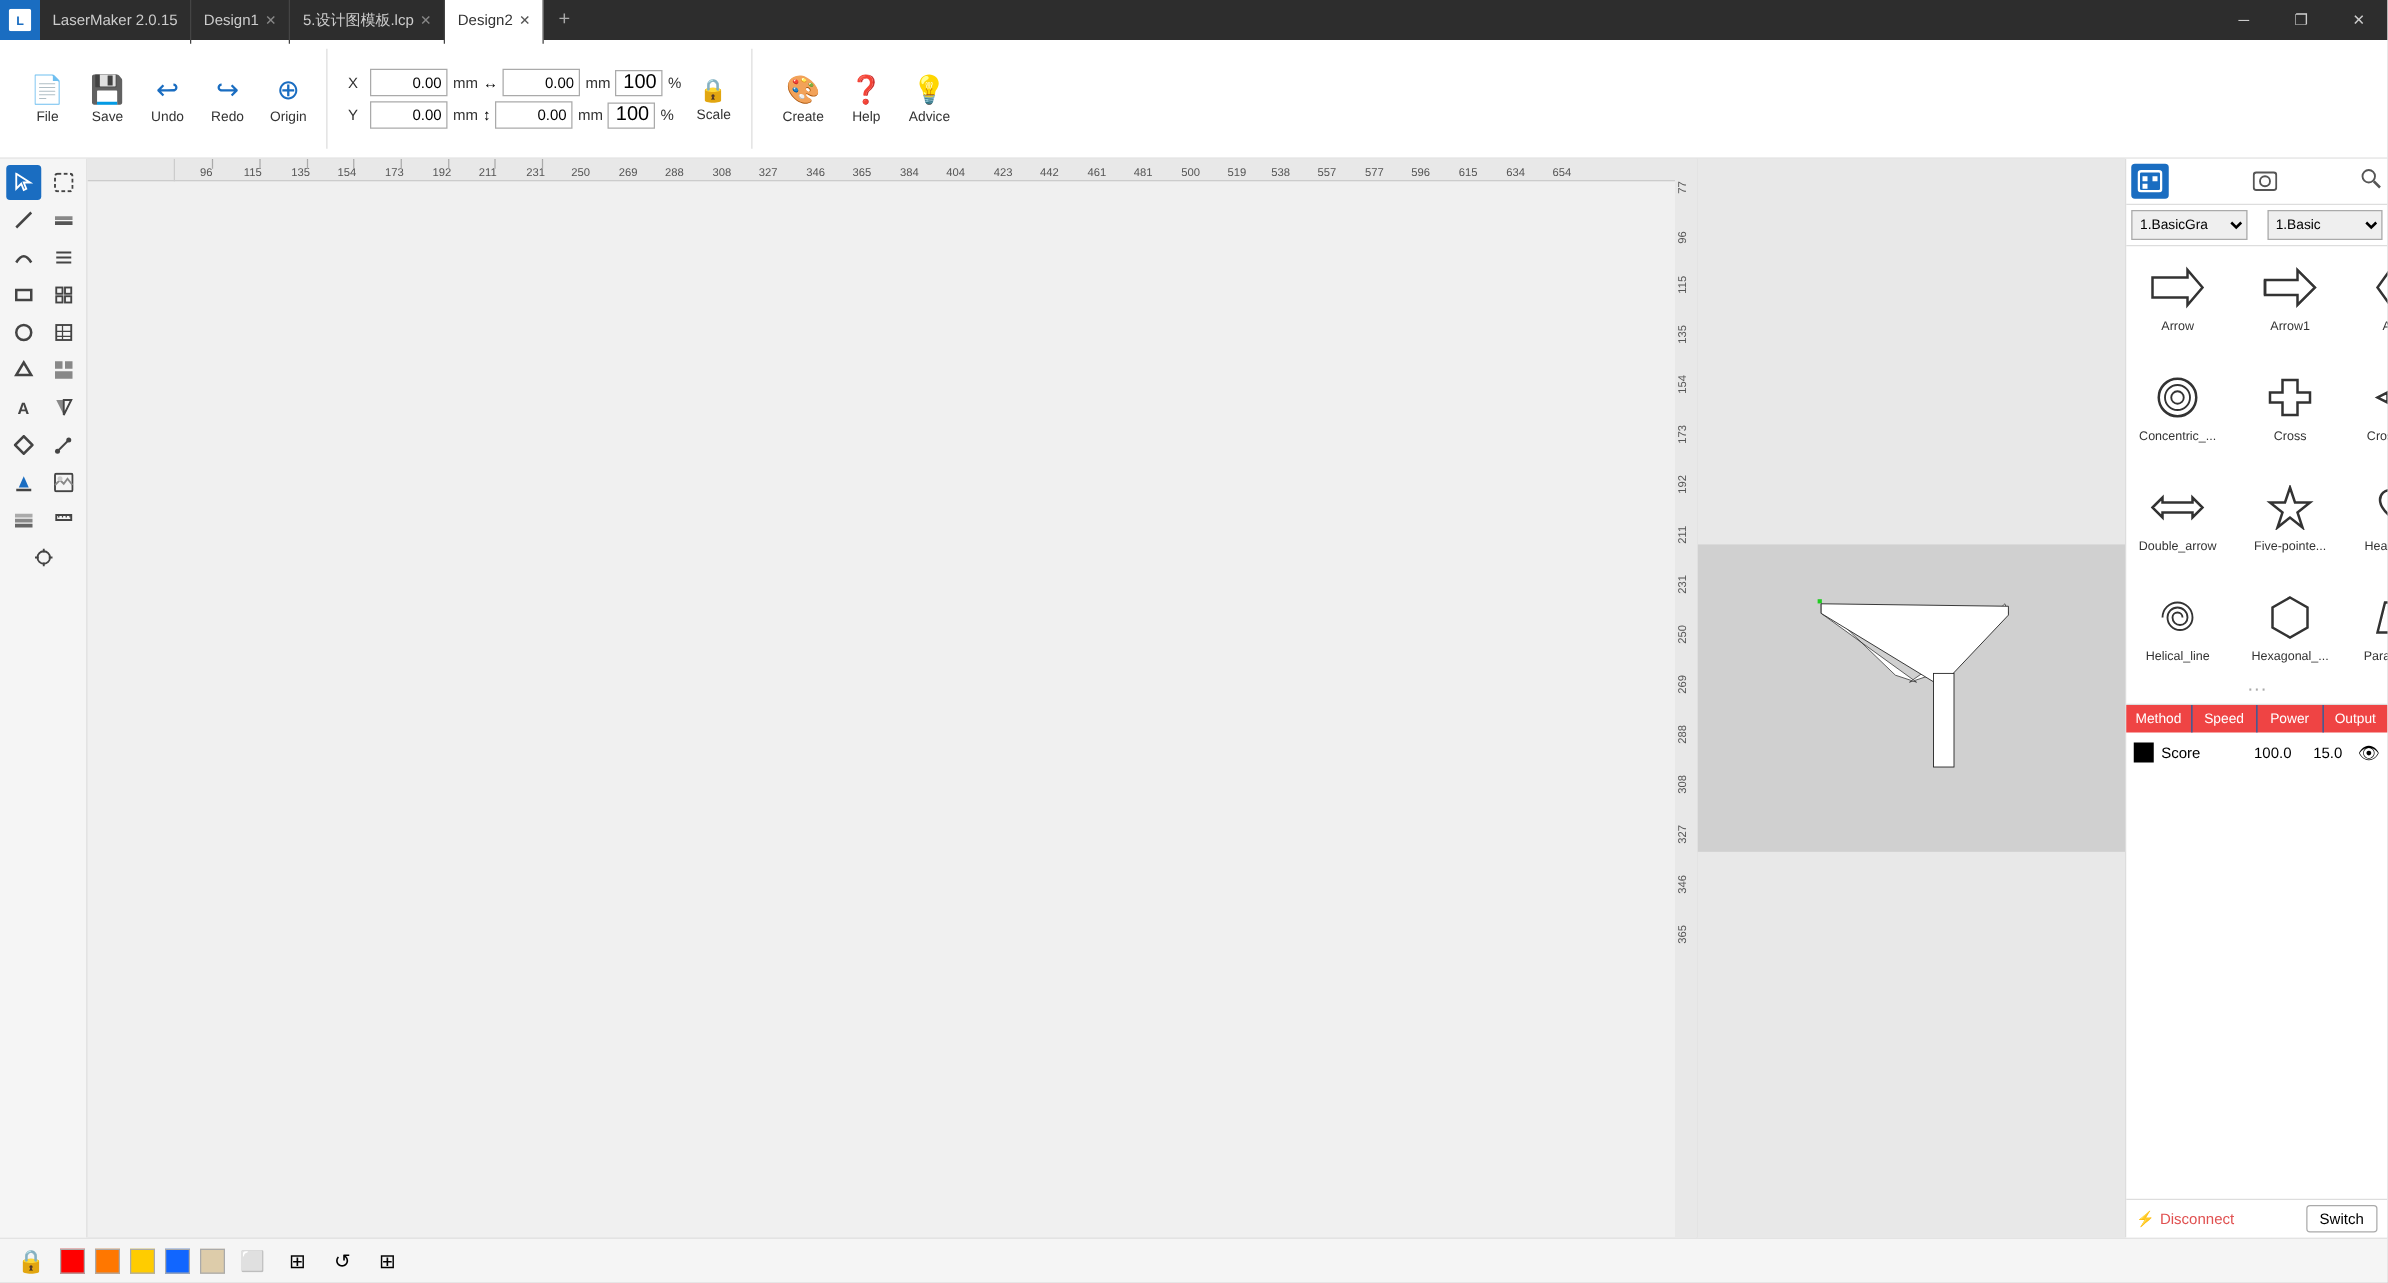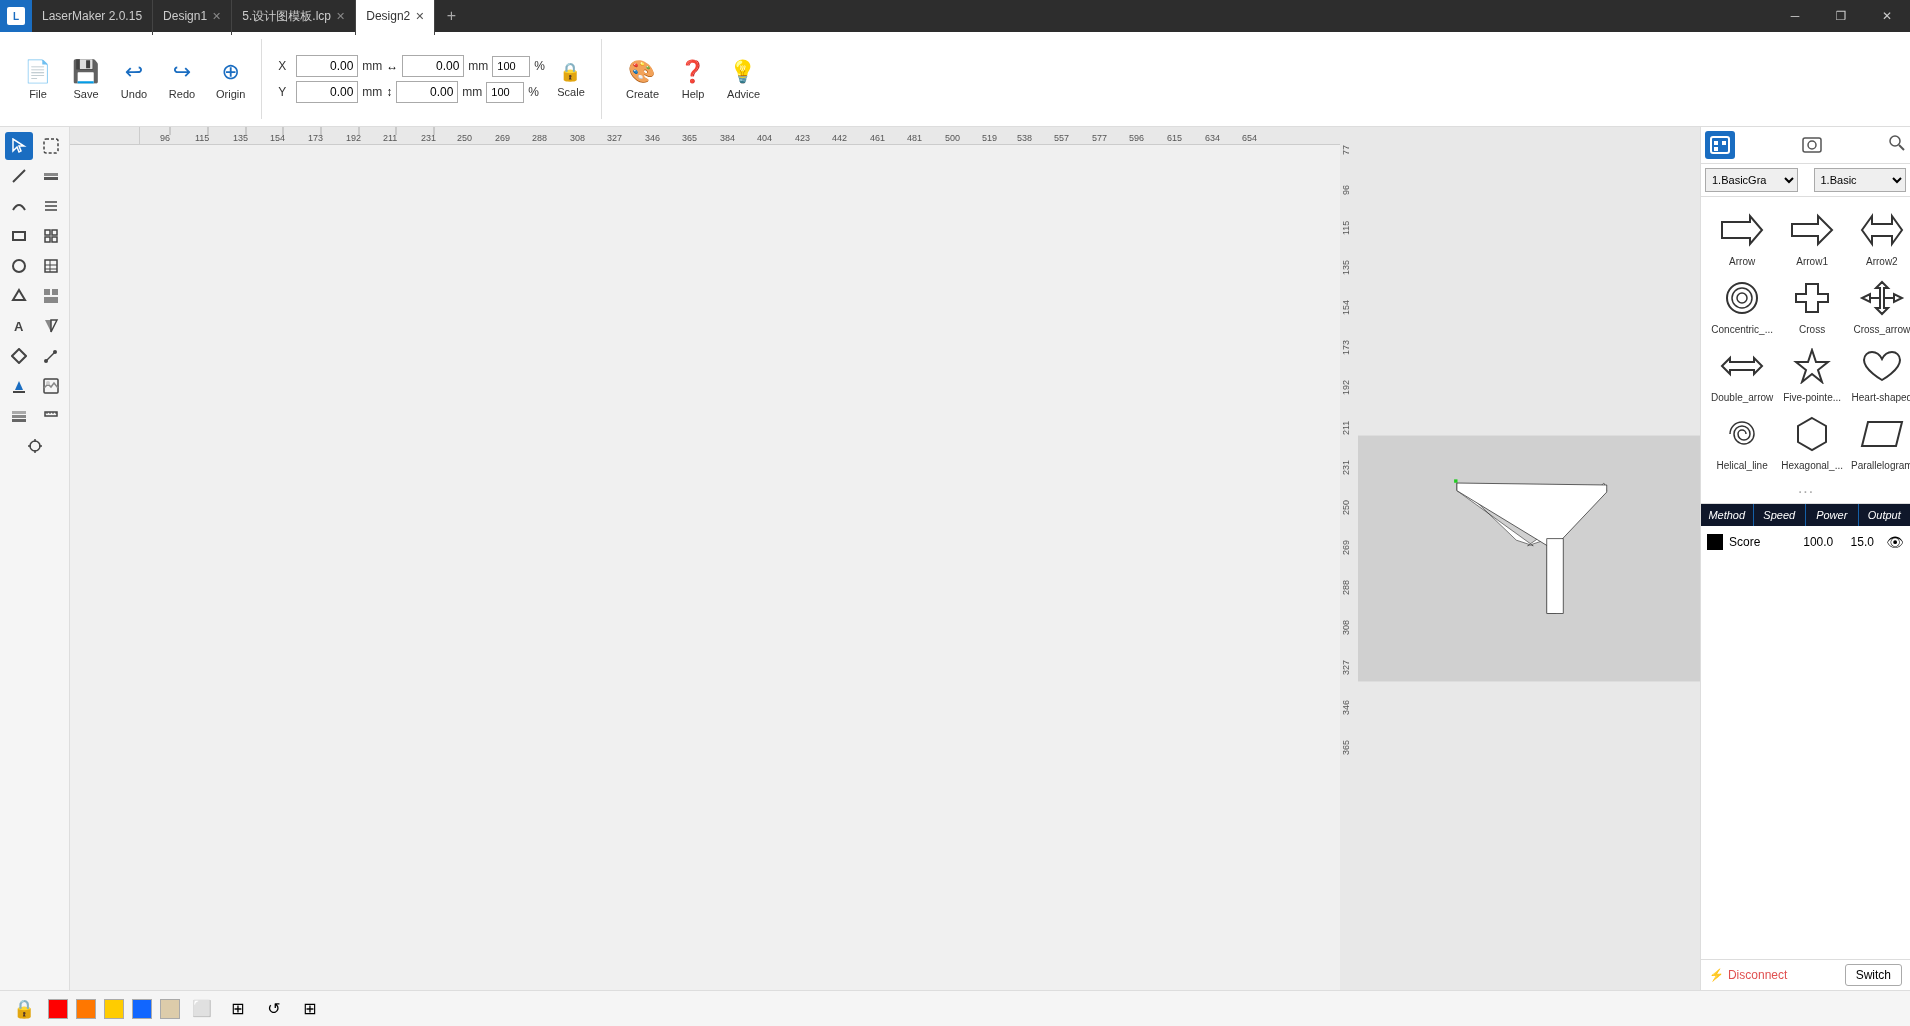--- a/index.html
+++ b/index.html
@@ -28,21 +28,21 @@
     .toolbar-group:last-of-type { border-right: none; }
     .toolbar-btn { display: flex; flex-direction: column; align-items: center; justify-content: center; gap: 3px; cursor: pointer; padding: 4px 8px; border-radius: 4px; min-width: 44px; }
     .toolbar-btn .icon { font-size: 22px; color: #1a6dc1; }
     .toolbar-btn .label { font-size: 11px; color: #333; }
 
     .coord-group { display: flex; flex-direction: column; gap: 4px; }
     .coord-row { display: flex; align-items: center; gap: 4px; }
     .coord-label { font-size: 12px; color: #333; width: 14px; }
     .coord-input { width: 62px; height: 22px; border: 1px solid #aaa; padding: 0 4px; font-size: 12px; text-align: right; }
     .coord-unit { font-size: 12px; color: #333; }
-    .pct-input { width: 38px; height: 21px; border: 1px solid #aaa; padding: 0 4px; font-size: 11px; text-align: left; }
+    .pct-input { width: 38px; height: 21px; border: 1px solid #aaa; padding: 0 4px; font-size: 16px; text-align: right; }
 
     
     #main { display: flex; height: calc(1026px - 32px - 95px - 36px); }
 
     
     #left-toolbar {
       width: 70px; background: #f5f5f5; border-right: 1px solid #ddd;
       display: flex; flex-direction: column; align-items: center; padding: 4px 0;
       overflow: hidden;
     }
@@ -64,28 +64,28 @@
     
     #right-panel { width: 210px; background: #fff; border-left: 1px solid #ddd; display: flex; flex-direction: column; }
     #shape-toolbar { display: flex; align-items: center; justify-content: space-between; padding: 4px; border-bottom: 1px solid #ddd; }
     .shape-tool-btn { width: 30px; height: 28px; display: flex; align-items: center; justify-content: center; cursor: pointer; border-radius: 3px; }
     .shape-tool-btn.active { background: #1a6dc1; color: #fff; }
     .shape-search-btn { font-size: 16px; cursor: pointer; }
 
     #shape-dropdowns { display: flex; gap: 16px; padding: 4px; border-bottom: 1px solid #ddd; }
     .shape-dropdown { flex: 1; height: 24px; border: 1px solid #aaa; font-size: 11px; padding: 0 2px; }
 
-    #shape-grid { display: grid; grid-template-columns: repeat(3, 1fr); gap: 0; padding: 6px; }
+    #shape-grid { display: grid; grid-template-columns: repeat(3, 1fr); gap: 20px; padding: 6px; }
     .shape-item { display: flex; flex-direction: column; align-items: center; gap: 3px; cursor: pointer; padding: 4px; border-radius: 4px; }
     .shape-icon { width: 52px; height: 46px; display: flex; align-items: center; justify-content: center; }
     .shape-label { font-size: 10px; color: #333; text-align: center; }
 
     
     #process-panel { border-top: 1px solid #ddd; }
-    #process-tabs { display: flex; background: #0f172a; font-style: italic; }
+    #process-tabs { display: flex; background: #ef4444; }
     .process-tab { flex: 1; text-align: center; padding: 5px 2px; font-size: 11px; color: #fff; cursor: pointer; border-right: 1px solid #1560a8; }
     .process-tab:last-child { border-right: none; }
     #process-body { padding: 4px; }
     .process-row { display: flex; align-items: center; gap: 6px; padding: 4px 2px; }
     .process-color { width: 16px; height: 16px; background: #000; flex-shrink: 0; }
     .process-name { flex: 1; font-size: 12px; }
     .process-speed { width: 40px; font-size: 12px; text-align: center; }
     .process-power { width: 36px; font-size: 12px; text-align: center; }
     .process-eye { font-size: 14px; cursor: pointer; }
 

